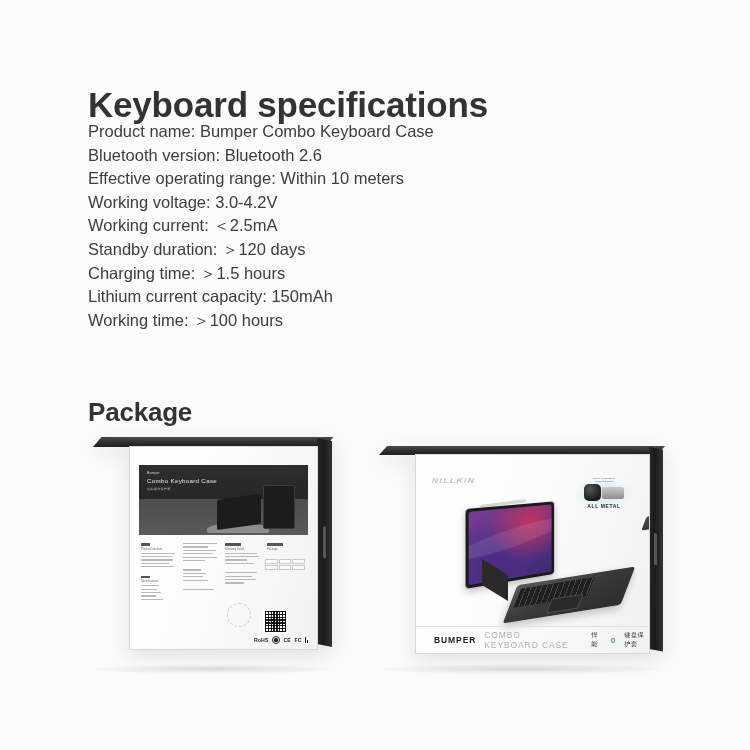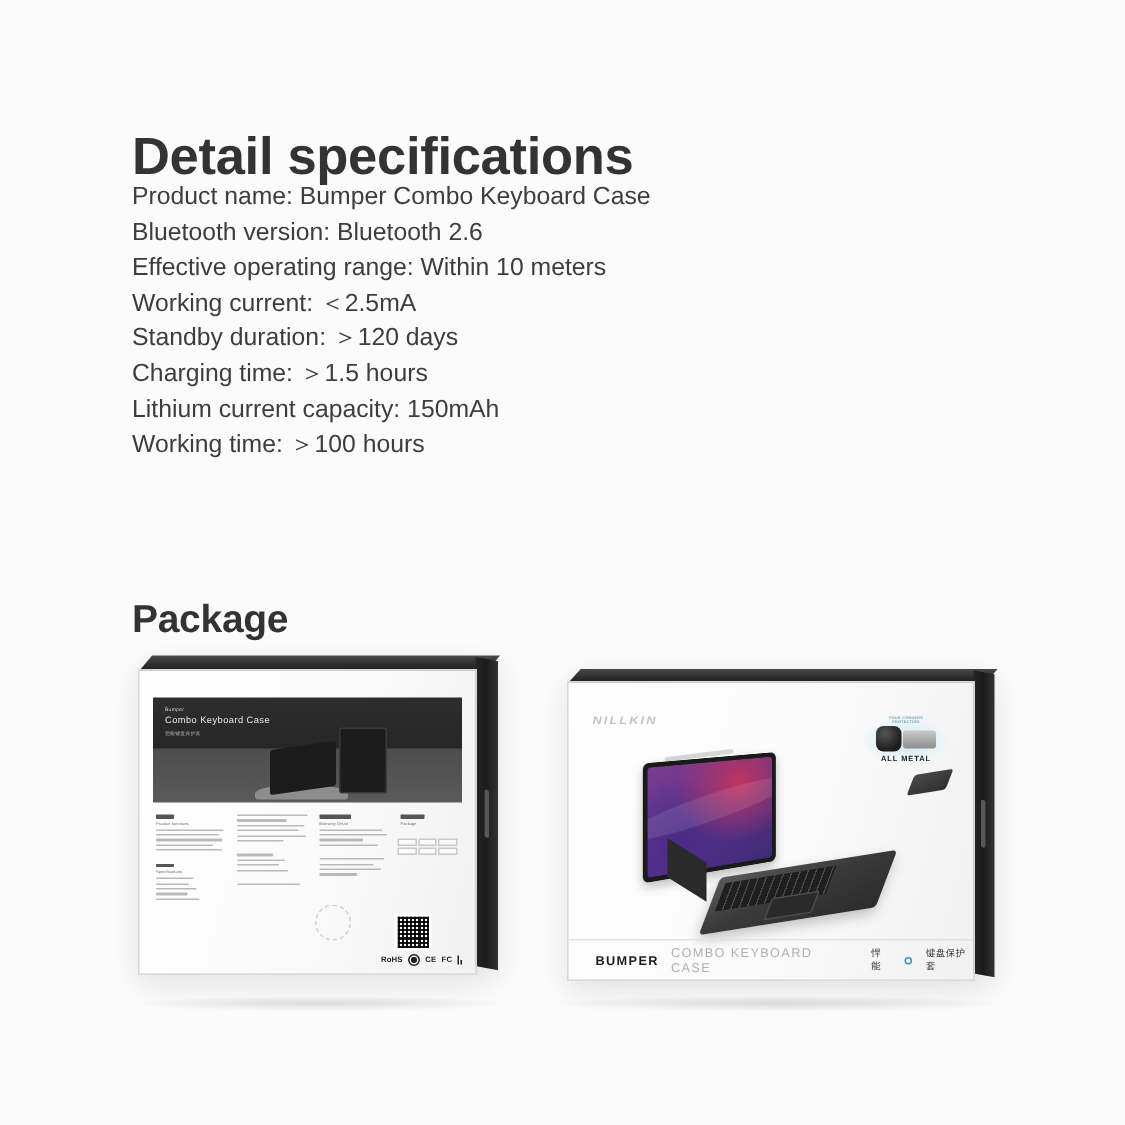--- a/index.html
+++ b/index.html
@@ -63,20 +63,21 @@
   .box {
     position: absolute;
     filter: drop-shadow(0 6px 10px rgba(0,0,0,0.10));
   }
   .box-face {
     position: absolute;
     inset: 0;
     background: linear-gradient(105deg,#ffffff 0%,#fafafa 55%,#f1f1f1 100%);
     border: 1px solid #d9d9d9;
     overflow: hidden;
+    margin-left: 37px;
   }
   .box-top {
     position: absolute;
     background: linear-gradient(180deg,#4a4a4a 0%,#2d2d2d 60%,#1f1f1f 100%);
   }
   .box-spine {
     position: absolute;
     background: linear-gradient(90deg,#262626 0%,#1b1b1b 45%,#333333 100%);
   }
   .spine-notch {
@@ -472,26 +473,27 @@
     border-radius: 50%;
   }
   #shadow-back  { left: 88px;  width: 250px; }
   #shadow-front { left: 372px; width: 296px; }
 </style>
 </head>
 <body>
 
 <div class="page">
 
-  <h1 class="h1" id="spec-heading">Detail specifications</h1>
+  <h1 class="h1" id="spec-heading">Keyboard specifications</h1>
 
   <ul class="spec-list">
     <li>Product name: Bumper Combo Keyboard Case</li>
     <li>Bluetooth version: Bluetooth 2.6</li>
     <li>Effective operating range: Within 10 meters</li>
+    <li>Working voltage: 3.0-4.2V</li>
     <li>Working current: ＜2.5mA</li>
     <li>Standby duration: ＞120 days</li>
     <li>Charging time: ＞1.5 hours</li>
     <li>Lithium current capacity: 150mAh</li>
     <li>Working time: ＞100 hours</li>
   </ul>
 
   <h2 class="h1" id="package-heading">Package</h2>
 
   <div class="package-area">

